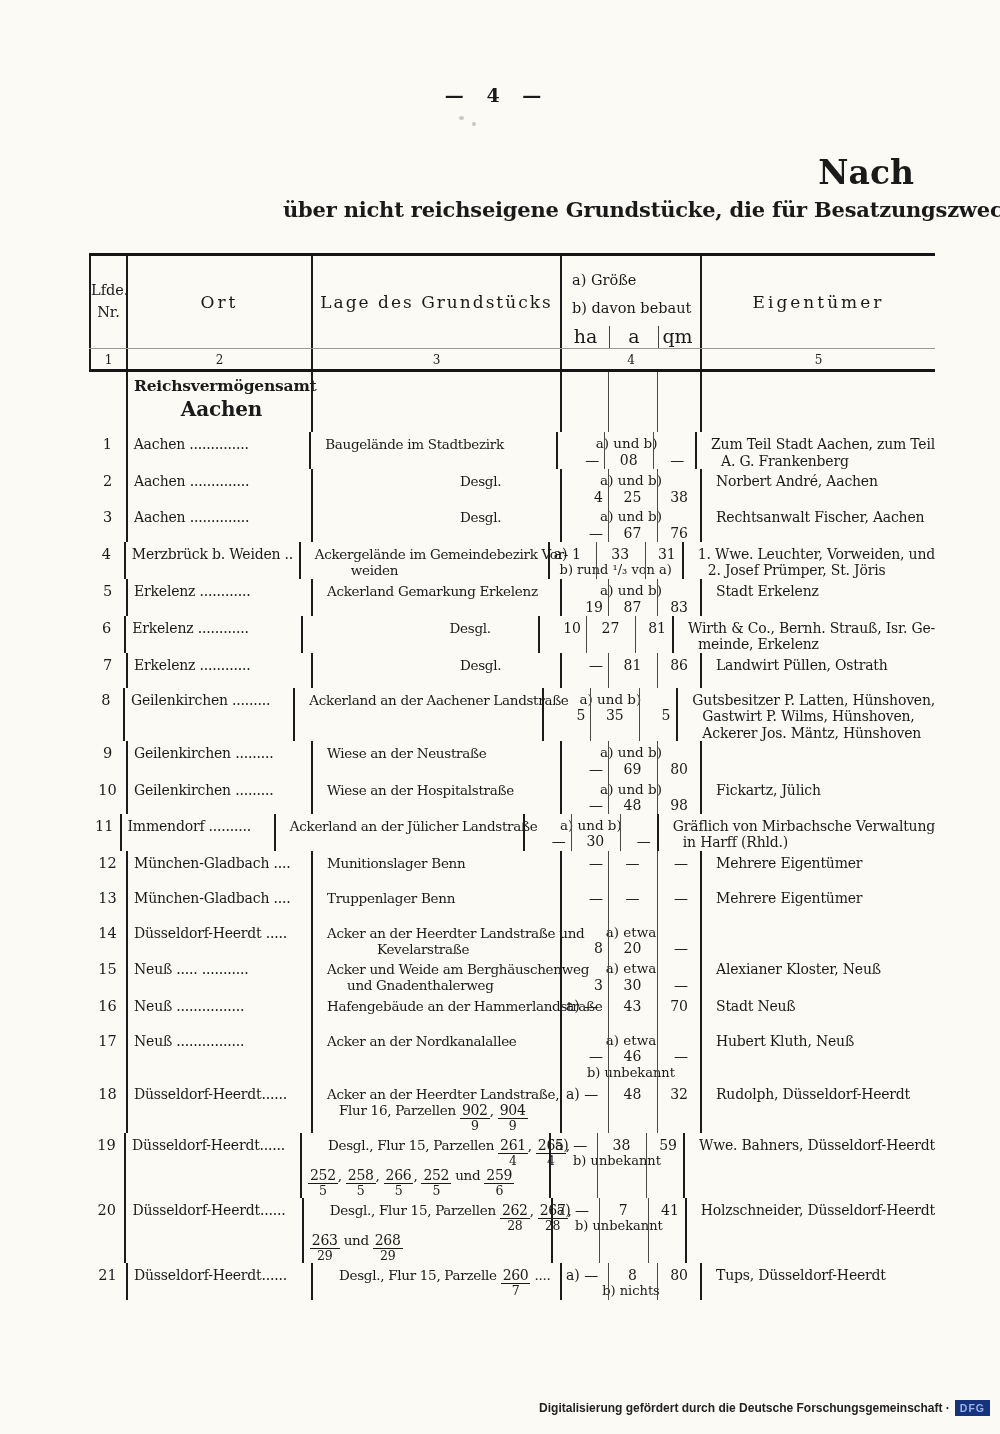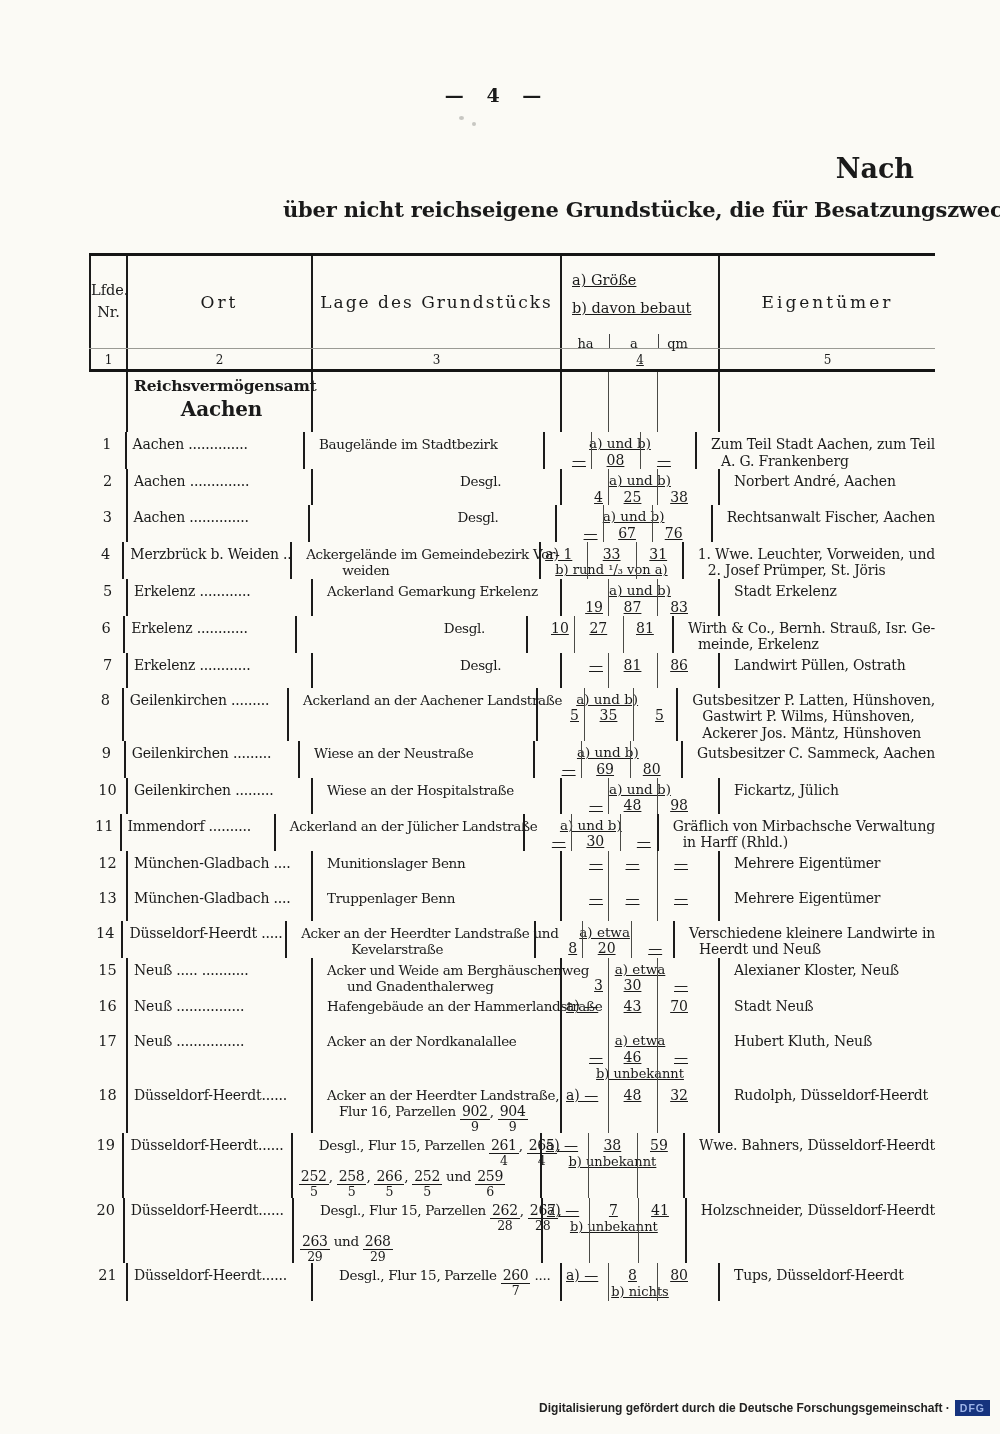--- a/index.html
+++ b/index.html
@@ -4,43 +4,43 @@
 <style>
   html,body{margin:0;padding:0;}
   body{background:#fbfaf5;width:1000px;height:1434px;position:relative;
        font-family:"DejaVu Serif", serif;color:#1a1a1a;overflow:hidden;}
   .page{position:absolute;inset:0;}
 
   
   .pagenum{position:absolute;top:84px;left:0;width:986px;text-align:center;
            font-size:19px;font-weight:bold;word-spacing:16px;}
   .speck{position:absolute;background:#8a8a84;border-radius:50%;opacity:.45;}
-  .nach{position:absolute;top:153px;right:86px;font-size:27px;font-weight:bold;}
+  .nach{position:absolute;top:153px;right:86px;font-size:33px;font-weight:bold;}
   .title{position:absolute;top:197px;left:283px;width:626px;text-align:center;
          font-size:21px;font-weight:bold;white-space:nowrap;letter-spacing:-0.2px;}
 
   
   .tbl{position:absolute;top:253px;left:89px;width:846px;border-top:3px solid #151515;}
   .trow{display:flex;align-items:stretch;box-sizing:border-box;}
   .c{box-sizing:border-box;}
   .c-nr{width:37px;text-align:center;}
   .c-ort{width:185px;border-left:2px solid #1b1b1b;}
   .c-lage{width:249px;border-left:2px solid #1b1b1b;}
-  .c-size{width:160px;border-left:2px solid #1b1b1b;border-right:2px solid #1b1b1b;position:relative;text-decoration:underline;}
+  .c-size{width:142px;border-left:2px solid #1b1b1b;border-right:2px solid #1b1b1b;position:relative;}
   .c-own{flex:1;}
 
   
   .hrow{height:92px;}
   .hrow .c-nr,.nrow .c-nr{border-left:2px solid #1b1b1b;}
   .hrow .c-nr{display:flex;flex-direction:column;justify-content:center;font-size:14.5px;line-height:1.5;}
   .hdr-center{display:flex;align-items:center;justify-content:center;height:100%;
               font-size:17px;letter-spacing:3px;}
   .hrow .c-size{padding:10px 0 0 10px;font-size:14.5px;line-height:1.95;}
   .units{position:absolute;bottom:0;left:0;right:0;display:flex;height:22px;}
-  .unit{text-align:center;font-size:13px;line-height:20px;box-sizing:border-box;margin-top:8px;}
+  .unit{text-align:center;font-size:19px;line-height:20px;box-sizing:border-box;}
   .unit.u1{width:47px;} .unit.u2{width:49px;border-left:1px solid #444;}
   .unit.u3{width:38px;border-left:1px solid #444;}
 
   .nrow{height:24px;border-top:1px solid #9a9a94;border-bottom:3px solid #151515;}
   .nrow .c{font-size:12px;text-align:center;line-height:22px;}
 
   
   .brow{min-height:35px;}
   .brow .c-size::before,.brow .c-size::after{content:"";position:absolute;top:0;bottom:0;width:1px;background:#4a4a46;}
   .brow .c-size::before{left:46px;} .brow .c-size::after{left:95px;}
@@ -291,23 +291,20 @@
             <div class="lg-ln" style="padding-left: 8px;"><span>Wiese an der Neustraße</span></div>
           </div>
           <div class="c c-size">
             <div class="sz-top">a) und b)</div>
             <div class="vals">
               <div class="v ha">—</div>
               <div class="v a">69</div>
               <div class="v qm">80</div>
             </div>
           </div>
-          <div class="c c-own">
-            <div class="own-ln">Gutsbesitzer C. Sammeck, Aachen</div>
-          </div>
         </div>
         <div class="trow brow">
           <div class="c c-nr">10</div>
           <div class="c c-ort">Geilenkirchen .........</div>
           <div class="c c-lage">
             <div class="lg-ln" style="padding-left: 8px;"><span>Wiese an der Hospitalstraße</span></div>
           </div>
           <div class="c c-size">
             <div class="sz-top">a) und b)</div>
             <div class="vals">
@@ -380,24 +377,20 @@
             <div class="lg-ln" style="padding-left: 8px;"><span>Acker an der Heerdter Landstraße und</span></div>
             <div class="lg-ln" style="padding-left: 58px;"><span>Kevelarstraße</span></div>
           </div>
           <div class="c c-size">
             <div class="sz-top">a) etwa</div>
             <div class="vals">
               <div class="v ha">8</div>
               <div class="v a">20</div>
               <div class="v qm">—</div>
             </div>
-          </div>
-          <div class="c c-own">
-            <div class="own-ln">Verschiedene kleinere Landwirte in</div>
-            <div class="own-ln">Heerdt und Neuß</div>
           </div>
         </div>
         <div class="trow brow">
           <div class="c c-nr">15</div>
           <div class="c c-ort">Neuß ..... ...........</div>
           <div class="c c-lage">
             <div class="lg-ln" style="padding-left: 8px;"><span>Acker und Weide am Berghäuschenweg</span></div>
             <div class="lg-ln" style="padding-left: 28px;"><span>und Gnadenthalerweg</span></div>
           </div>
           <div class="c c-size">

